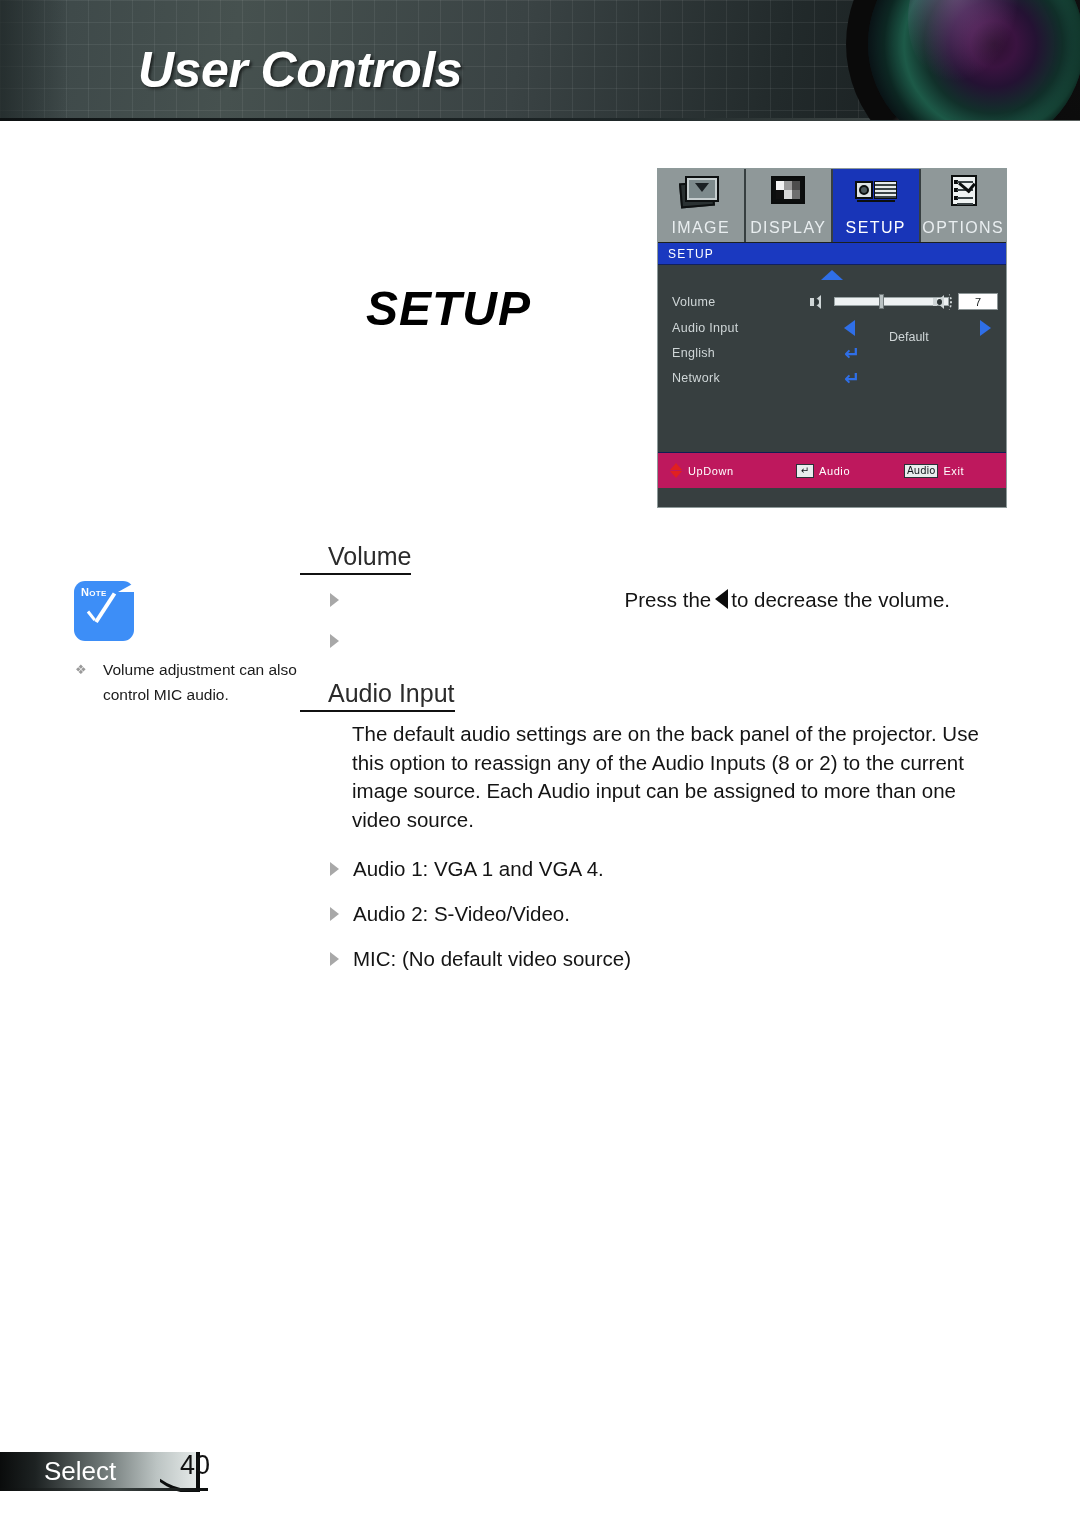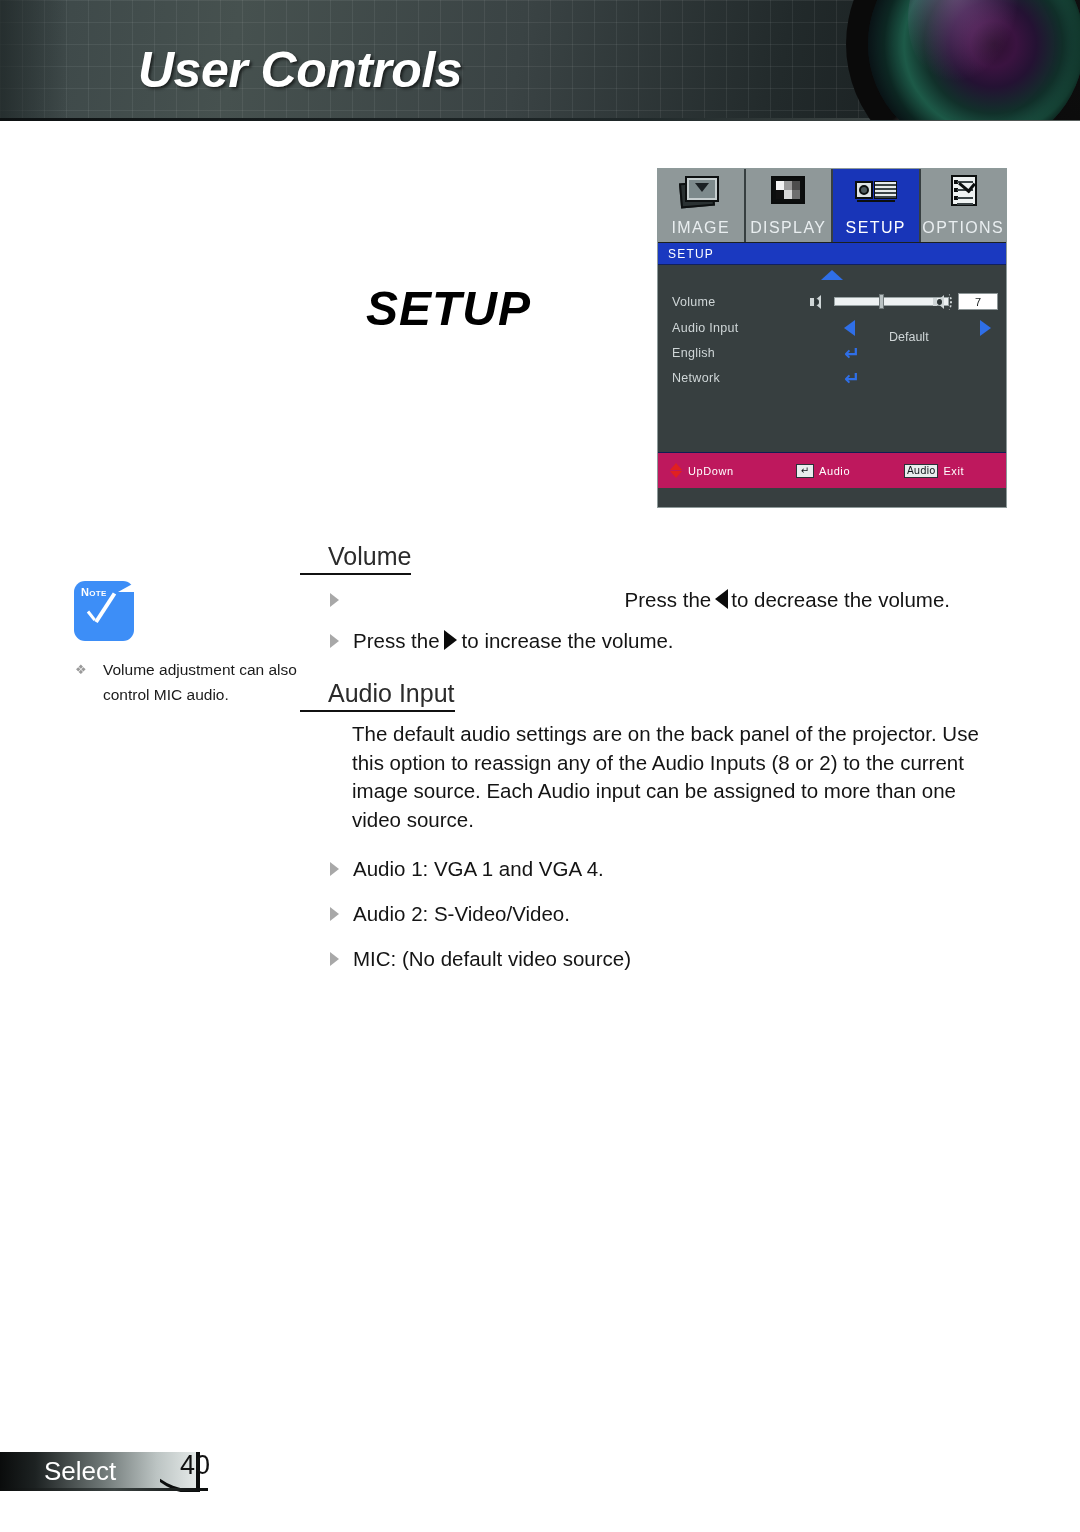--- a/index.html
+++ b/index.html
@@ -510,21 +510,20 @@
 
 <div class="sec-head" id="volume-head">Volume</div>
 
 <div class="bullet-line" style="left:330px; top:587px; width:620px;justify-content:space-between;">
   <span class="tri-grey"></span>
   <span><span>Press the</span><span class="tri-black-l"></span><span>to decrease the volume.</span></span>
 </div>
 
 <div class="bullet-line" style="left:330px; top:628px; width:620px;">
   <span class="tri-grey"></span>
-  <span><span>Press the</span><span class="tri-black-r"></span><span>to increase the volume.</span></span>
 </div>
 
 <div class="sec-head" id="audio-head">Audio Input</div>
 
 <div class="para">The default audio settings are on the back panel of the projector. Use this option to reassign any of the Audio Inputs (8 or 2) to the current image source. Each Audio input can be assigned to more than one video source.</div>
 
 <div class="bullet-line" style="left:330px; top:856px; width:620px;">
   <span class="tri-grey"></span>
   <span>Audio 1: VGA 1 and VGA 4.</span>
 </div>

